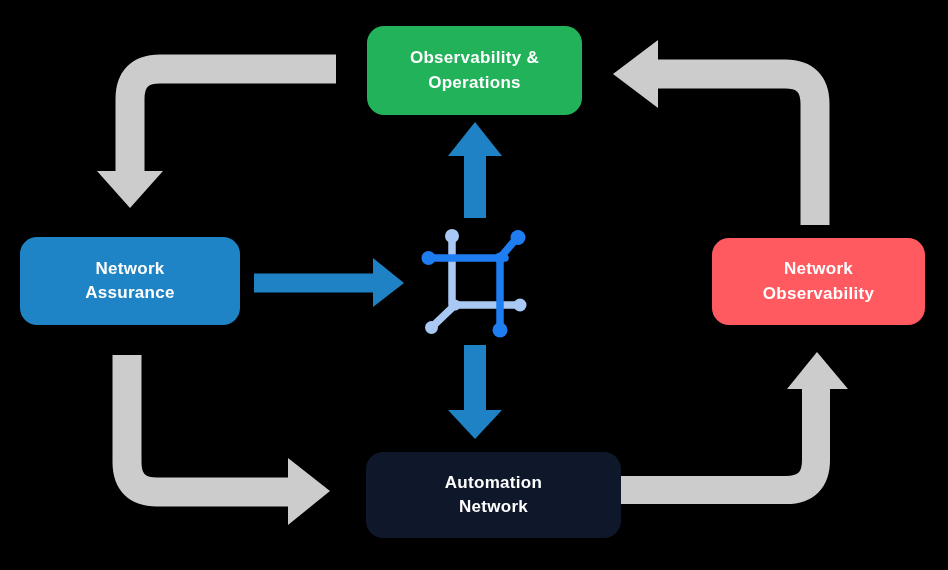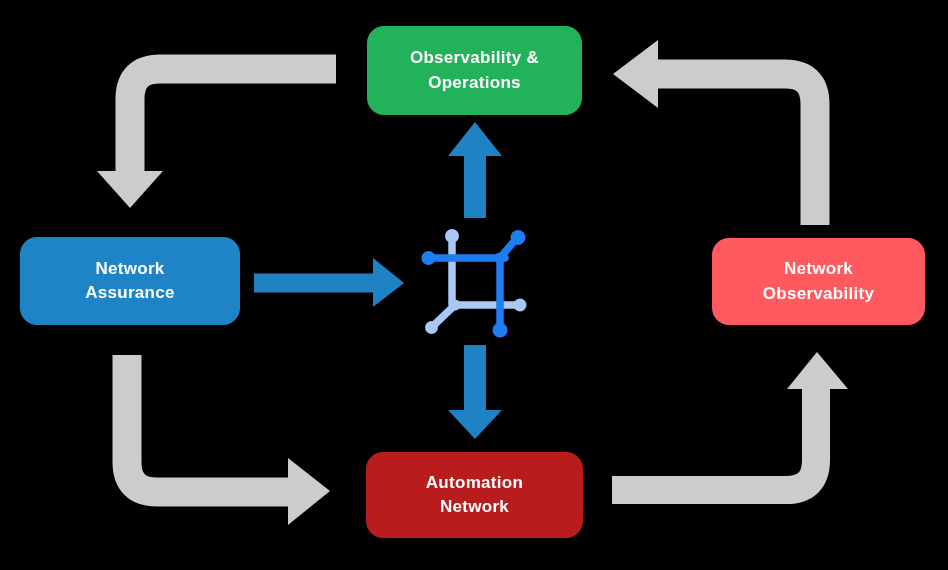--- a/index.html
+++ b/index.html
@@ -22,21 +22,21 @@
     color:#fff;
     font-size:17px;
     font-weight:600;
     line-height:1.42;
     letter-spacing:.3px;
     text-align:center;
   }
   .node-green { left:367px; top:26px;  width:215px; height:89px; background:#22b25a; }
   .node-blue  { left:20px;  top:237px; width:220px; height:88px; background:#1f84c5; }
   .node-red   { left:712px; top:238px; width:213px; height:87px; background:#ff5a5f; }
-  .node-yellow{ left:366px; top:452px; width:217px; height:86px; background:#b91c1c; }
+  .node-yellow{ left:366px; top:452px; width:255px; height:86px; background:#0f172a; }
   .arrow-layer{
     position:absolute;left:0;top:0;width:948px;height:570px;
   }
   .center-icon{
     position:absolute;left:415px;top:225px;width:120px;height:120px;
   }
 </style>
 </head>
 <body>
 

